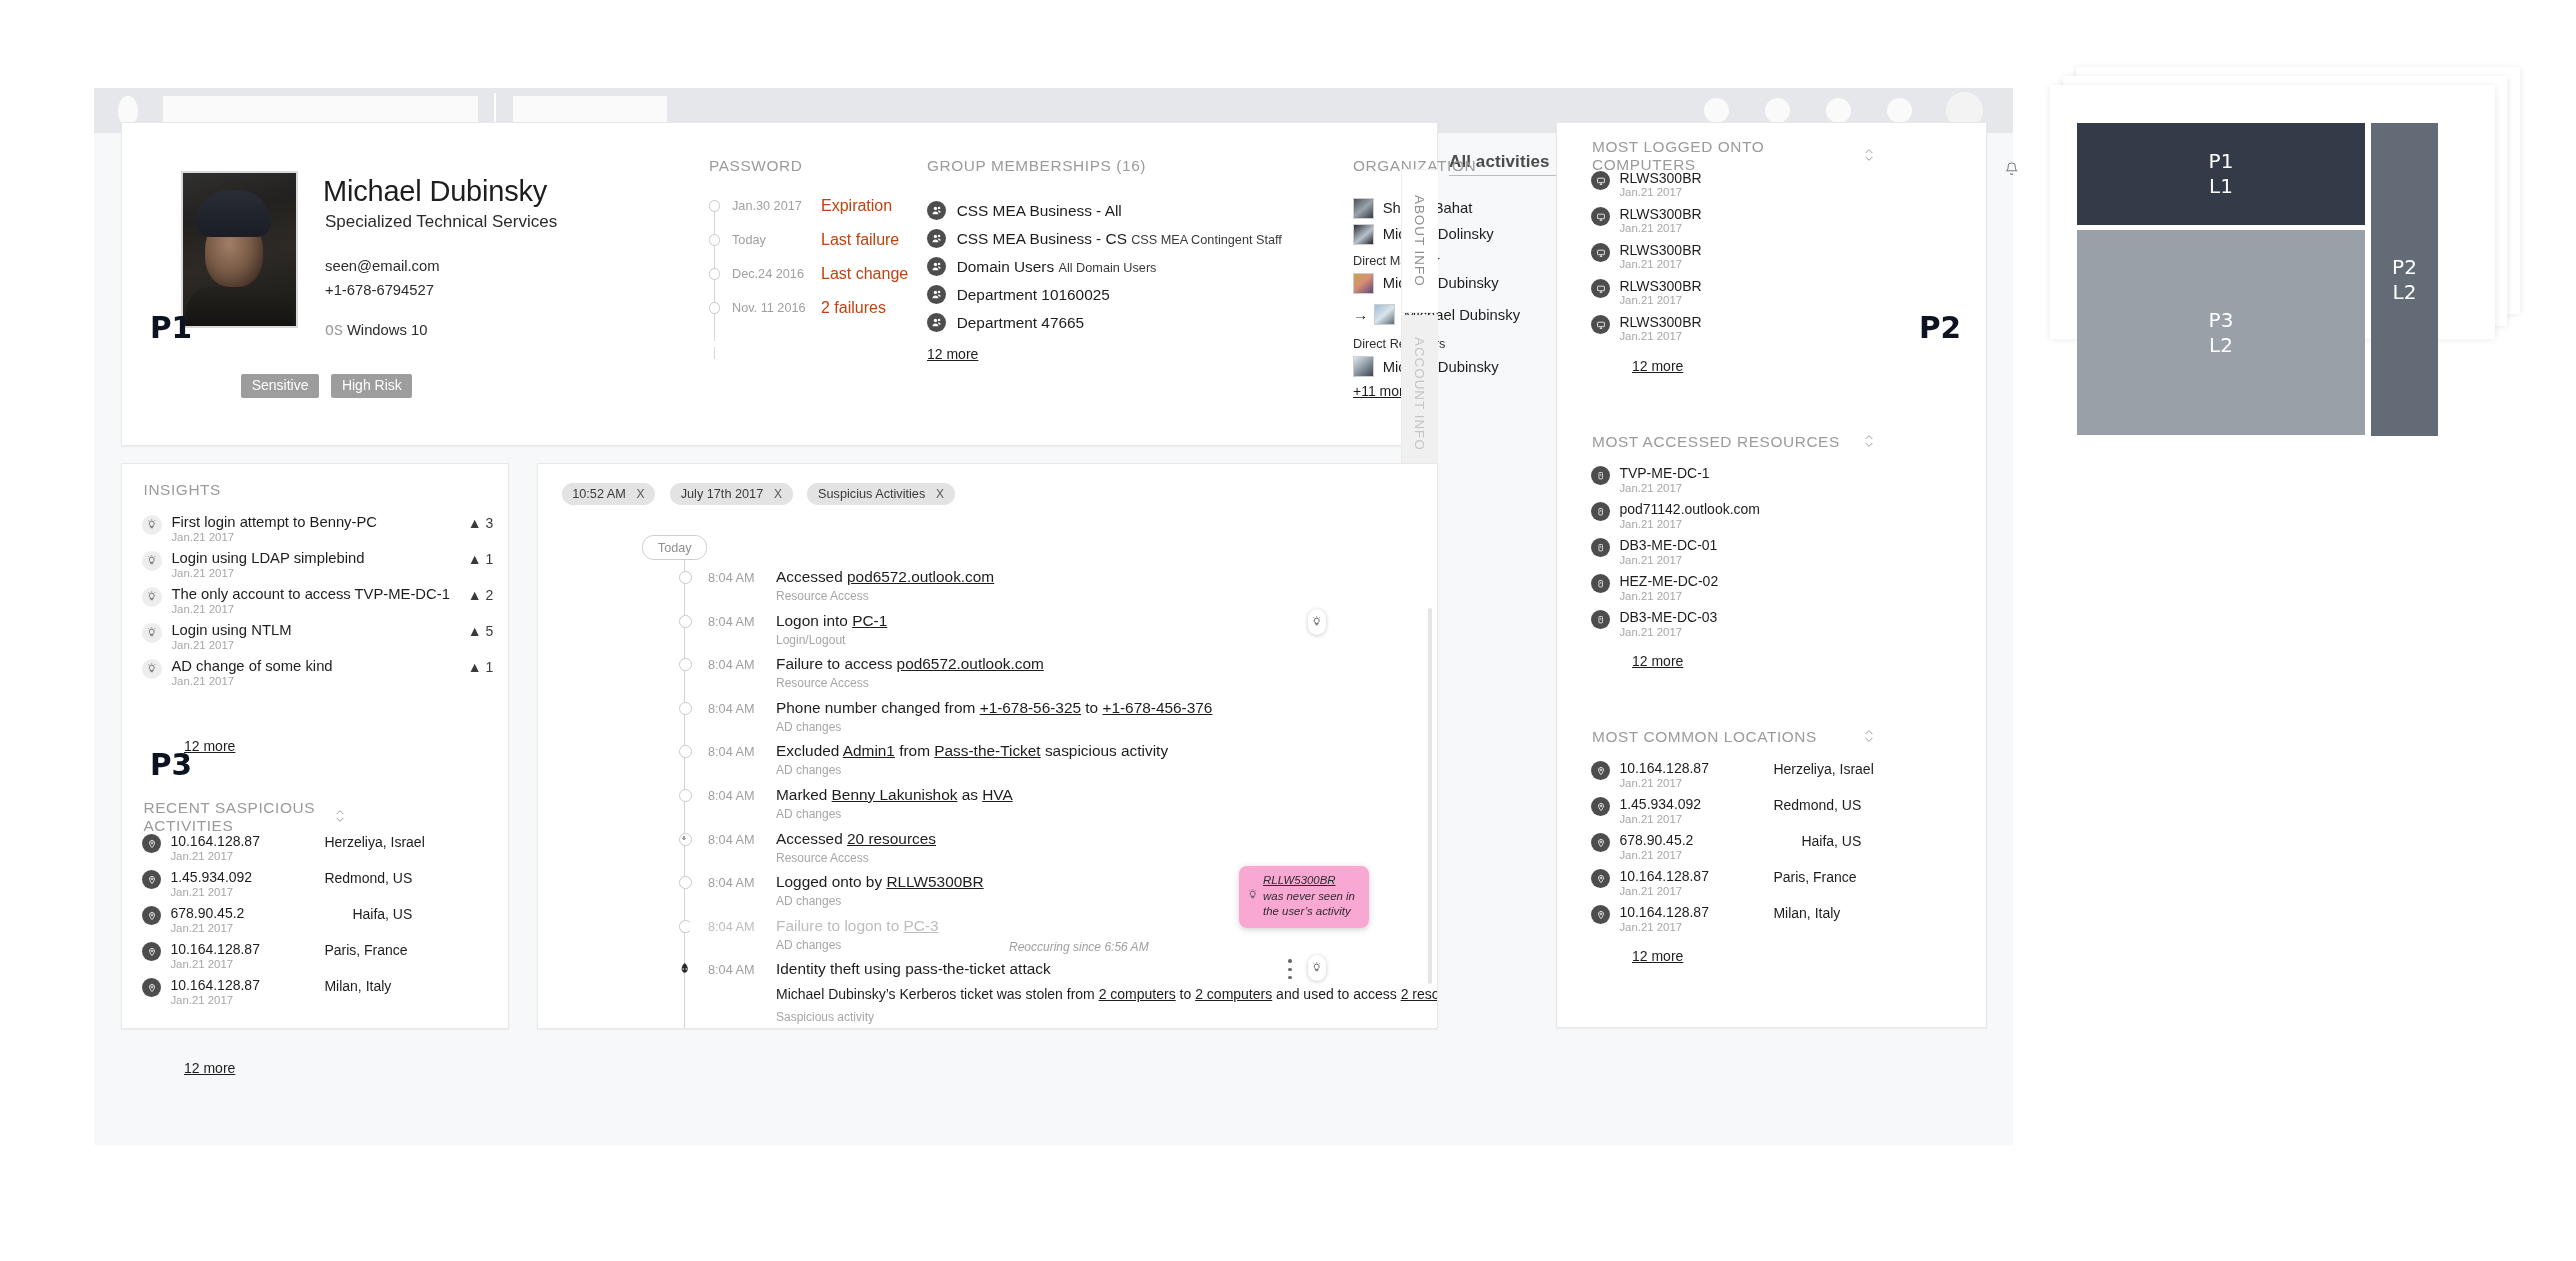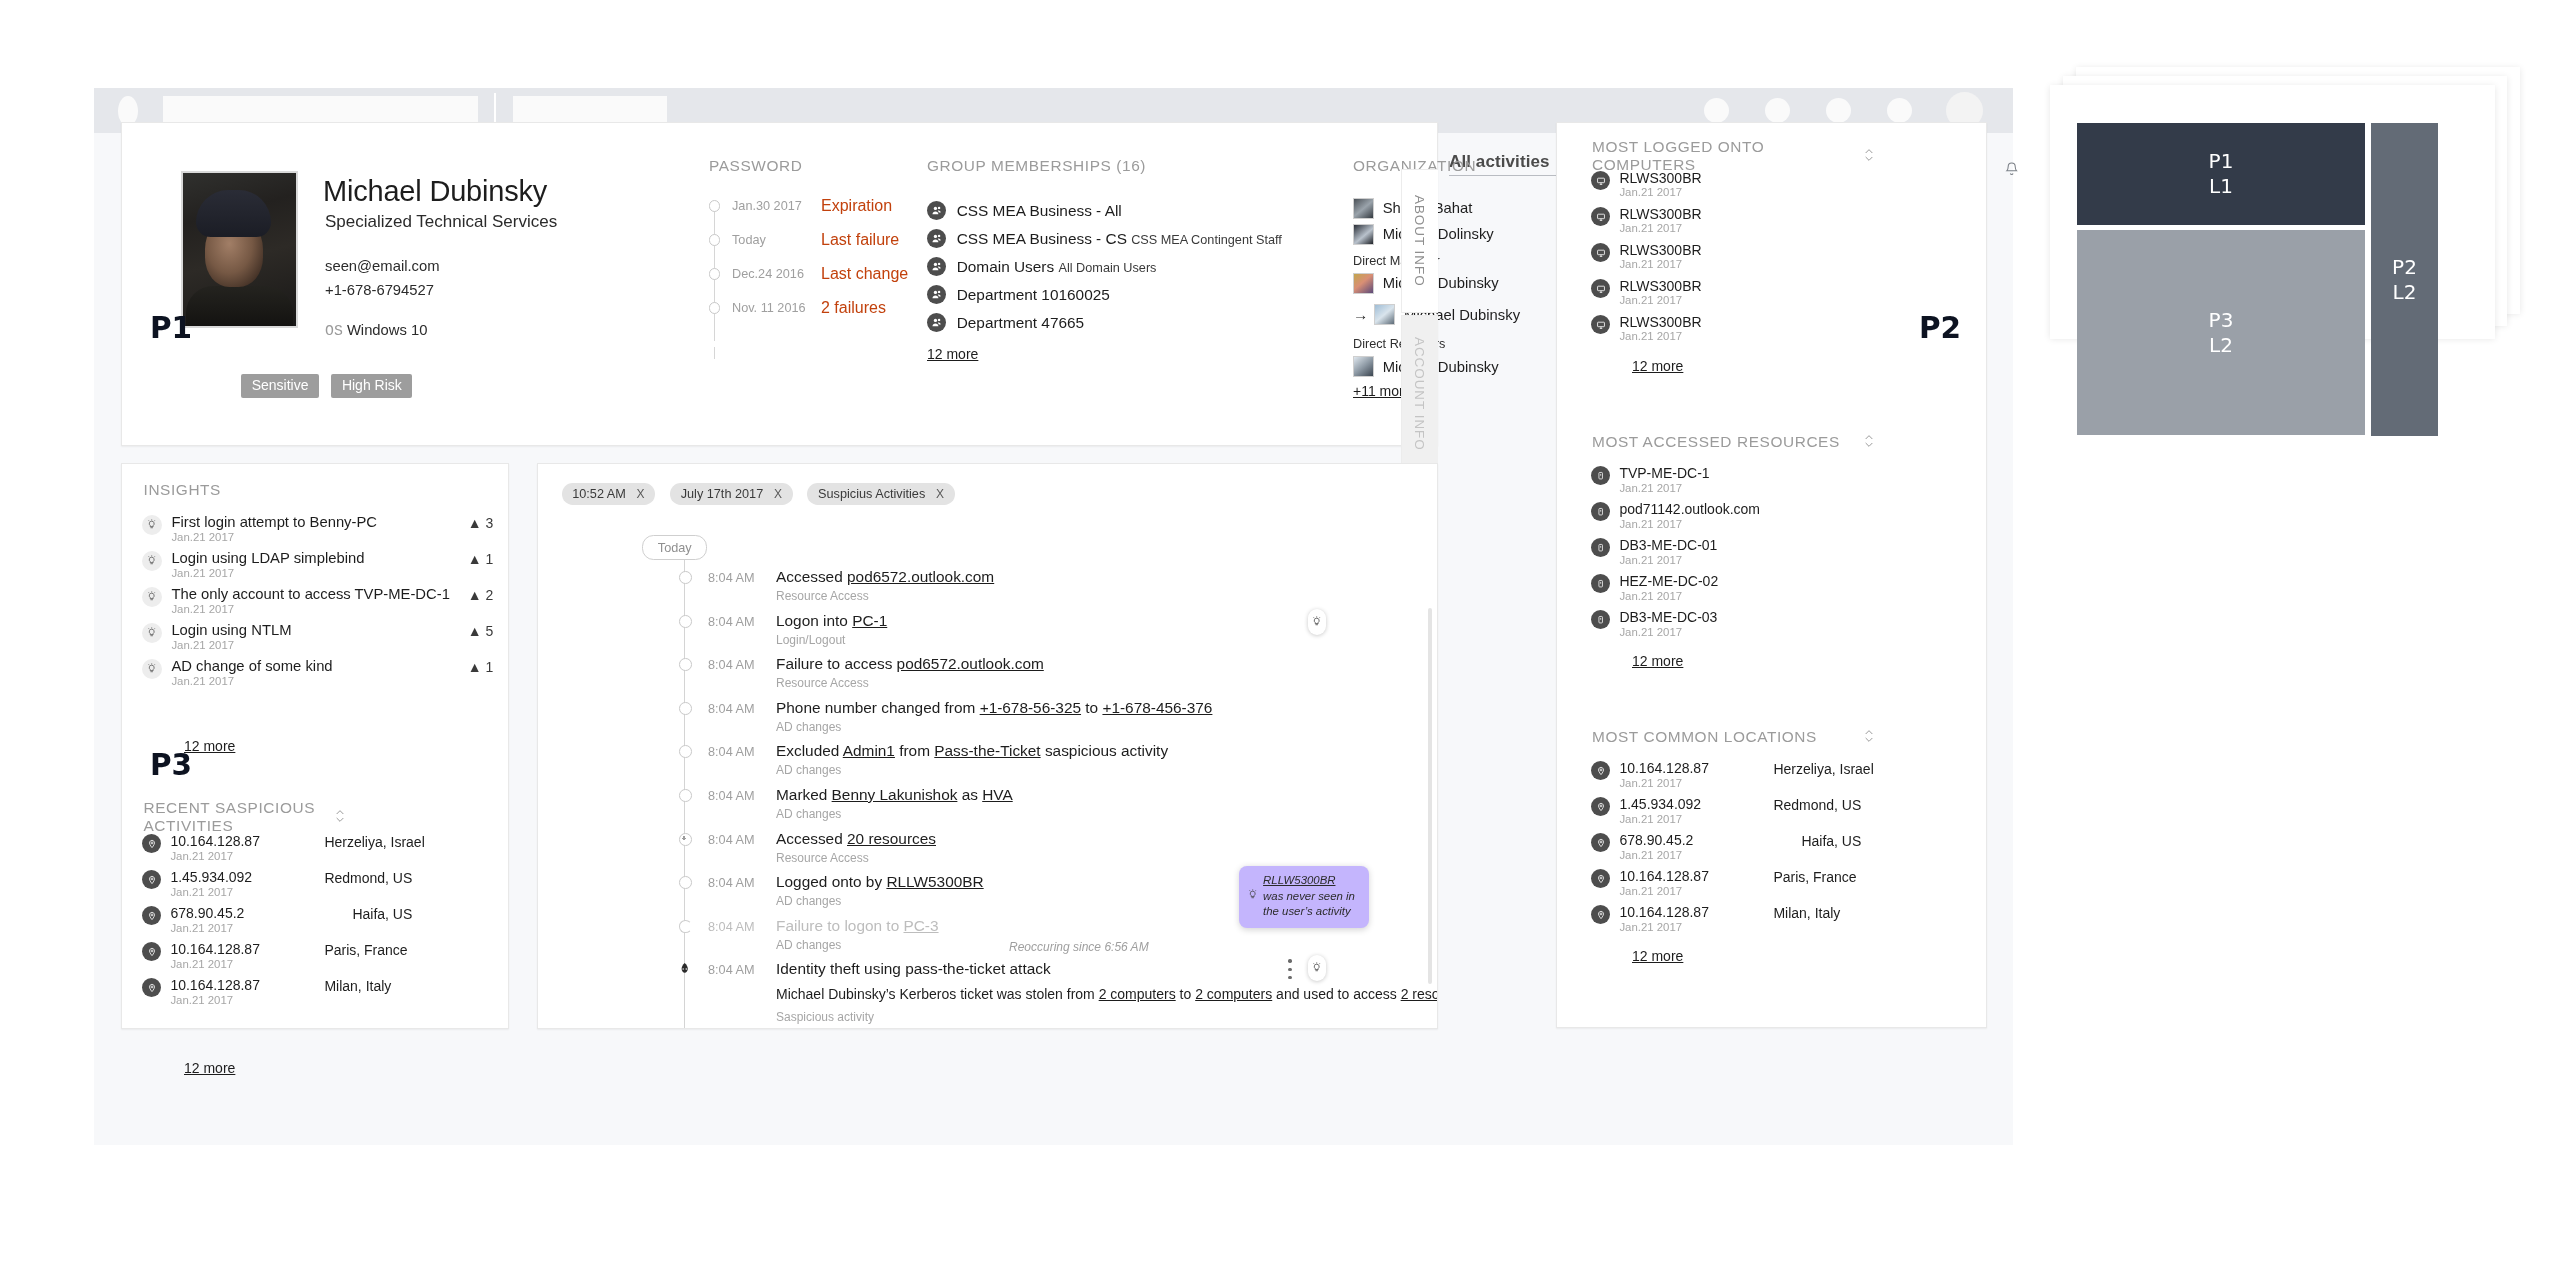--- a/index.html
+++ b/index.html
@@ -132,21 +132,21 @@
   .ev-desc{position:absolute;left:238px;top:20px;font-size:14px;color:#1d1d1d;white-space:nowrap;}
   .u{text-decoration:underline;}
   .ev.dim .ev-main,.ev.dim .ev-time{color:#bdbdbd;}
   .ev.dim .ev-main .u{color:#bdbdbd;}
   .ev-note{position:absolute;font-size:12px;font-style:italic;color:#9f9f9f;}
   .dot-plus{background:#fff;border:1.3px solid #c9c9c9;}
   .dot-plus::before,.dot-plus::after{content:"";position:absolute;background:#9d9d9d;}
   .dot-plus::before{left:2px;top:3.4px;width:4px;height:1.3px;}
   .dot-plus::after{left:3.4px;top:2px;width:1.3px;height:4px;}
   .dot-alert{position:absolute;left:140px;top:0;width:13.4px;height:13.4px;}
-  .tl-tip{position:absolute;background:#c4b5fd;border-radius:8px;box-shadow:0 1.3px 6px rgba(0,0,0,.17);
+  .tl-tip{position:absolute;background:#f9a8d4;border-radius:8px;box-shadow:0 1.3px 6px rgba(0,0,0,.17);
     padding:7.4px 10.7px 8.7px 8.7px;display:flex;align-items:center;}
   .tl-tip .tt{margin-left:6px;font-size:11.4px;font-style:italic;color:#2b2b2b;line-height:1.35;}
   .bulb-pill{position:absolute;width:18px;height:25.5px;border-radius:9.4px;background:#fff;
     box-shadow:0 0.7px 4px rgba(0,0,0,.22);display:flex;align-items:center;justify-content:center;}
   .kebab{position:absolute;width:4px;height:20px;display:flex;flex-direction:column;justify-content:space-between;align-items:center;}
   .kebab i{width:3.4px;height:3.4px;border-radius:50%;background:#6b6b6b;display:block;}
   .tl-scroll{position:absolute;right:5.4px;top:81px;width:3.4px;height:376px;background:#e4e4e4;border-radius:2px;}
 
   
   .stats-card{left:1556px;top:122px;width:429px;height:904px;}

